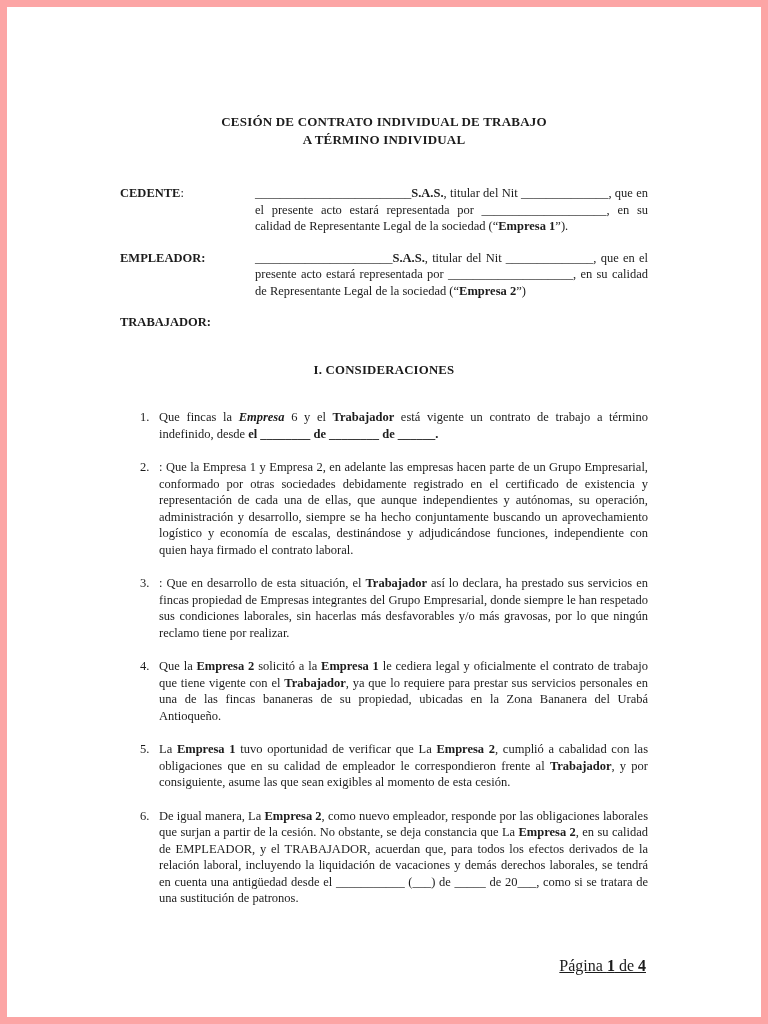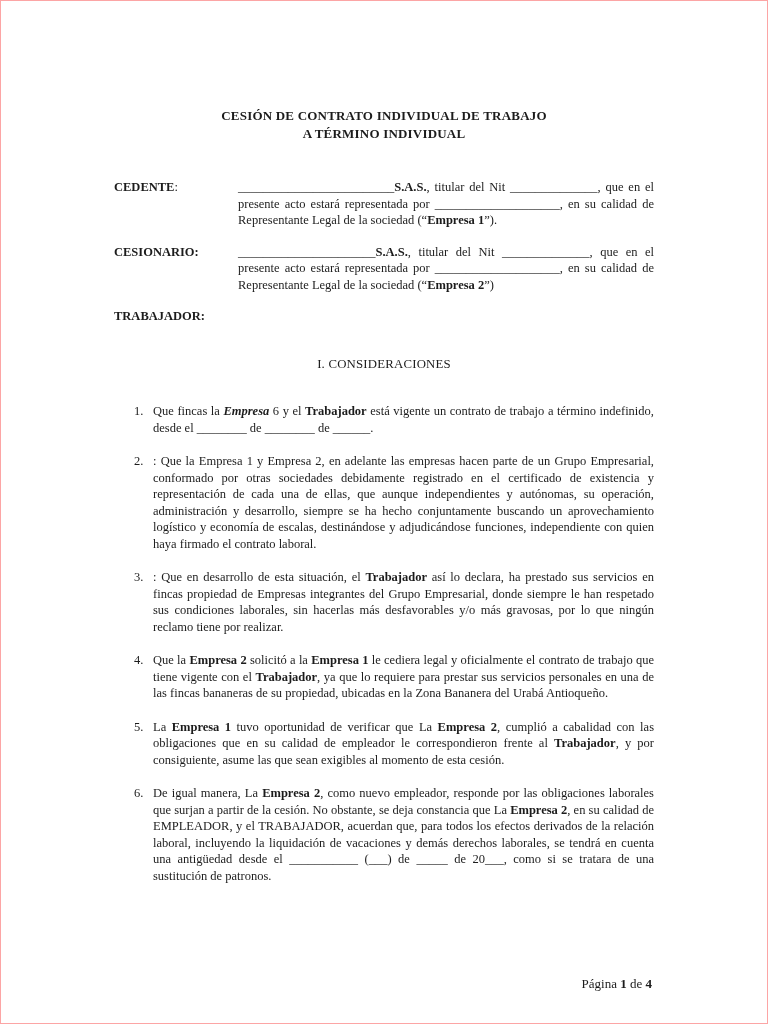--- a/index.html
+++ b/index.html
@@ -2,93 +2,94 @@
 <html><head>
 <meta charset="utf-8">
 <style>
   html, body { margin: 0; padding: 0; background: #fff; }
   .page {
     position: relative;
     width: 768px;
     height: 1024px;
     box-sizing: border-box;
     background: #ffffff;
-    border: 1px solid #fca5a5;
+    border: 7px solid #fca5a5;
     font-family: "Liberation Serif", serif;
     font-size: 12.5px;
     line-height: 16.5px;
     color: #1c1c1c;
     overflow: hidden;
   }
   .content { padding: 106px 113px 0 113px; }
   .doc-title {
     text-align: center;
     font-weight: bold;
     font-size: 13px;
     line-height: 18px;
     letter-spacing: 0.2px;
   }
   .parties { margin-top: 36px; }
-  .party { display: flex; margin-bottom: 15px; }
+  .party { display: flex; margin-bottom: 15px; gap: 11px; }
   .party-label { width: 124px; flex-shrink: 0; }
   .party-body { width: 418px; text-align: justify; }
   .section-heading {
     margin-top: 31px;
     text-align: center;
-    font-weight: normal;
+    font-weight: bold;
     font-size: 12.8px;
     letter-spacing: 0.2px;
   }
   .items { margin-top: 31px; }
   .item {
     position: relative;
     padding-left: 39px;
     margin-bottom: 17px;
     text-align: justify;
   }
   .item-num { position: absolute; left: 20px; top: 0; }
   .page-footer {
     position: absolute;
-    top: 976px;
+    top: 952px;
     right: 115px;
-    font-size: 13px;
+    font-size: 16px;
     line-height: 13px;
+    text-decoration: underline;
   }
 </style>
 </head>
 <body>
 
 <div class="page">
   <div class="content">
 
     <div class="doc-title">
       <div>CESIÓN DE CONTRATO INDIVIDUAL DE TRABAJO</div>
       <div>A TÉRMINO INDIVIDUAL</div>
     </div>
 
     <div class="parties">
       <div class="party">
         <div class="party-label"><span style="font-weight: bold;">CEDENTE</span><span>:</span></div>
         <div class="party-body"><span>_________________________</span><span style="font-weight: bold;">S.A.S.</span><span>, titular del Nit ______________, que en el presente acto estará representada por ____________________, en su calidad de Representante Legal de la sociedad (“</span><span style="font-weight: bold;">Empresa 1</span><span>”).</span></div>
       </div>
       <div class="party">
-        <div class="party-label"><span style="font-weight: bold;">CESIONARIO:</span></div>
+        <div class="party-label"><span style="font-weight: bold;">EMPLEADOR:</span></div>
         <div class="party-body"><span>______________________</span><span style="font-weight: bold;">S.A.S.</span><span>, titular del Nit ______________, que en el presente acto estará representada por ____________________, en su calidad de Representante Legal de la sociedad (“</span><span style="font-weight: bold;">Empresa 2</span><span>”)</span></div>
       </div>
       <div class="party">
         <div class="party-label"><span style="font-weight: bold;">TRABAJADOR:</span></div>
       </div>
     </div>
 
     <div class="section-heading">I. CONSIDERACIONES</div>
 
     <div class="items">
       <div class="item">
         <span class="item-num">1.</span>
-        <span><span> Que fincas la </span><span style="font-weight: bold; font-style: italic;">Empresa</span><span> 6 y el </span><span style="font-weight: bold;">Trabajador</span><span> está vigente un contrato de trabajo a término indefinido, desde </span><span style="font-weight: normal;">el ________ de ________ de ______.</span></span>
+        <span><span> Que fincas la </span><span style="font-weight: bold; font-style: italic;">Empresa</span><span> 6 y el </span><span style="font-weight: bold;">Trabajador</span><span> está vigente un contrato de trabajo a término indefinido, desde </span><span style="font-weight: bold;">el ________ de ________ de ______.</span></span>
       </div>
       <div class="item">
         <span class="item-num">2.</span>
         <span><span>: Que la Empresa 1 y Empresa 2, en adelante las empresas hacen parte de un Grupo Empresarial, conformado por otras sociedades debidamente registrado en el certificado de existencia y representación de cada una de ellas, que aunque independientes y autónomas, su operación, administración y desarrollo, siempre se ha hecho conjuntamente buscando un aprovechamiento logístico y economía de escalas, destinándose y adjudicándose funciones, independiente con quien haya firmado el contrato laboral.</span></span>
       </div>
       <div class="item">
         <span class="item-num">3.</span>
         <span><span>: Que en desarrollo de esta situación, el </span><span style="font-weight: bold;">Trabajador</span><span> así lo declara, ha prestado sus servicios en fincas propiedad de Empresas integrantes del Grupo Empresarial, donde siempre le han respetado sus condiciones laborales, sin hacerlas más desfavorables y/o más gravosas, por lo que ningún reclamo tiene por realizar.</span></span>
       </div>
       <div class="item">

